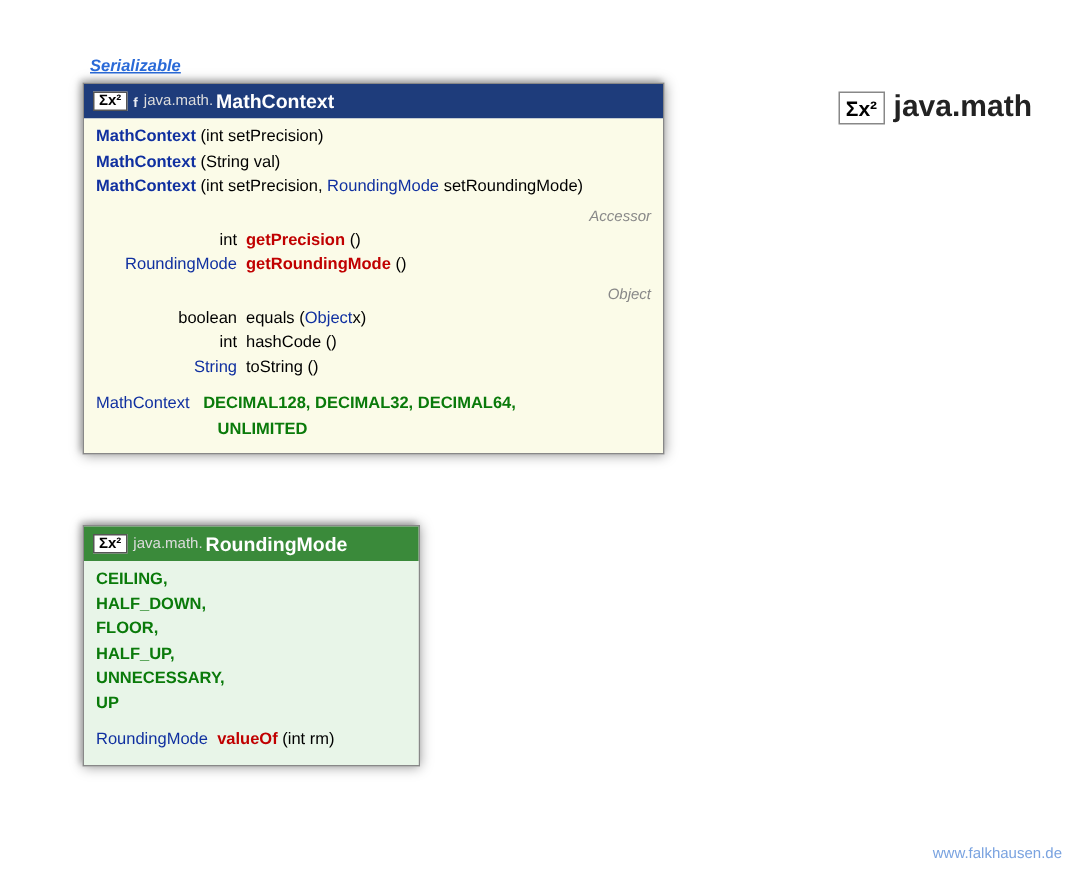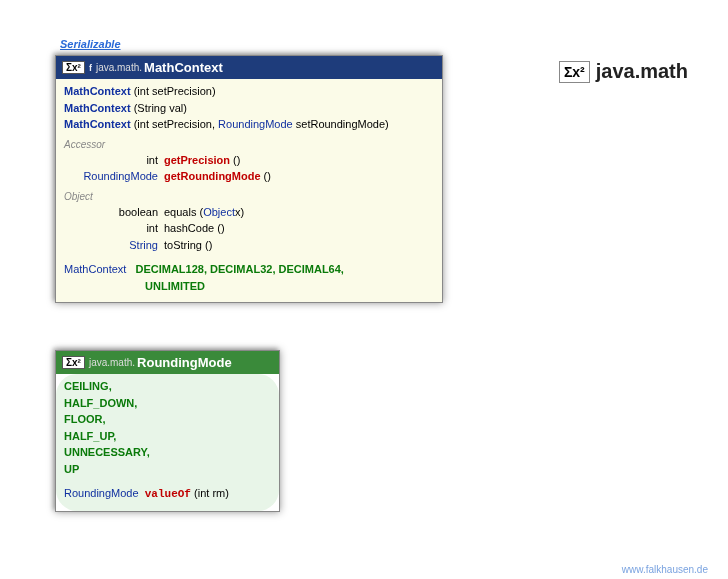--- a/index.html
+++ b/index.html
@@ -81,30 +81,30 @@
   .class-name {
     font-weight: bold;
     font-size: 13px;
   }
   .class-body {
     padding: 4px 8px 8px 8px;
     font-size: 11px;
     line-height: 1.5;
   }
   .body-yellow { background: #fbfbe8; }
-  .body-lightgreen { background: #e8f5e8; border-radius: 21px; }
+  .body-lightgreen { background: #e8f5e8; }
   .row { display: flex; align-items: baseline; }
   .ret-col { width: 100px; text-align: right; padding-right: 6px; color: #000; }
   .ret-blue { color: #1030a0; }
   .method-name { color: #c00000; font-weight: bold; }
   .ctor-name { color: #1030a0; font-weight: bold; }
   .type-link { color: #1030a0; }
   .param-name { color: #000; }
   .paren { color: #000; }
-  .section-lbl { color: #888; font-style: italic; font-size: 10px; margin-top: 4px; }
+  .section-lbl { color: #888; font-style: italic; font-size: 10px; margin-top: 4px; text-align: right; }
   .constants-row { margin-top: 8px; }
   .const-type { color: #1030a0; margin-right: 6px; }
   .const-name { color: #0a7a0a; font-weight: bold; }
   .enum-list .const-name { display: block; }
   .sep { color: #0a7a0a; font-weight: bold; }
   .enum-block { margin-bottom: 8px; }
   .footer-link {
     position: absolute;
     bottom: 4px;
     right: 20px;
@@ -207,21 +207,21 @@
       <span class="const-name"><span>CEILING</span>,</span>
       <span class="const-name"><span>HALF_DOWN</span>,</span>
       <span class="const-name"><span>FLOOR</span>,</span>
       <span class="const-name"><span>HALF_UP</span>,</span>
       <span class="const-name"><span>UNNECESSARY</span>,</span>
       <span class="const-name"><span>UP</span></span>
     </div>
     <div class="row">
       <span class="type-link">RoundingMode</span>
       <span>&nbsp;&nbsp;</span>
-      <span class="method-name" style="font-weight:bold;font-family:Liberation Mono, monospace;">valueOf</span>
+      <span class="method-name" style="font-weight:bold;">valueOf</span>
       <span class="paren">&nbsp;(</span>
       <span><span>int</span>&nbsp;<span>rm</span></span>
       <span class="paren">)</span>
     </div>
   </div>
 </div>
 
 <div class="footer-link">www.falkhausen.de</div>
 
 </body></html>

